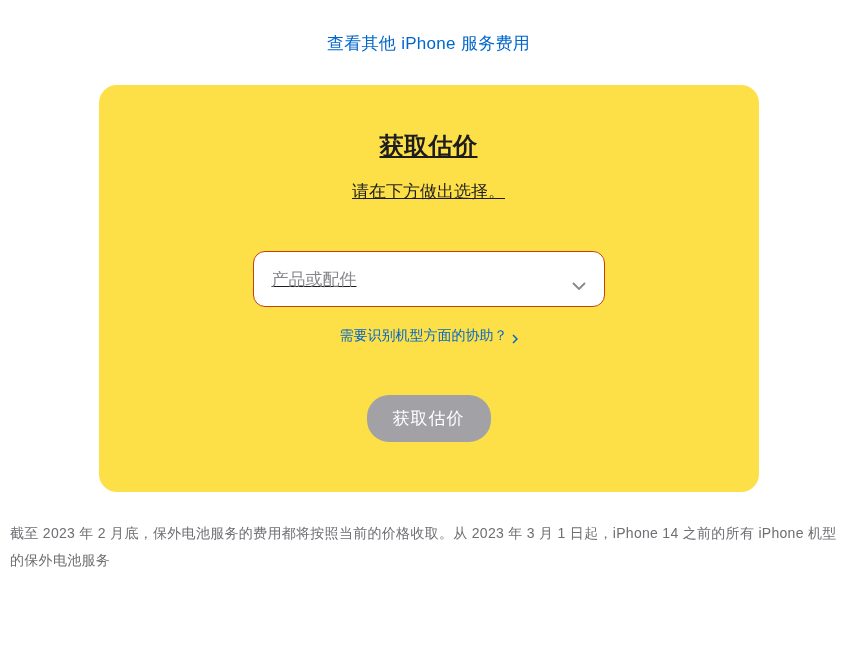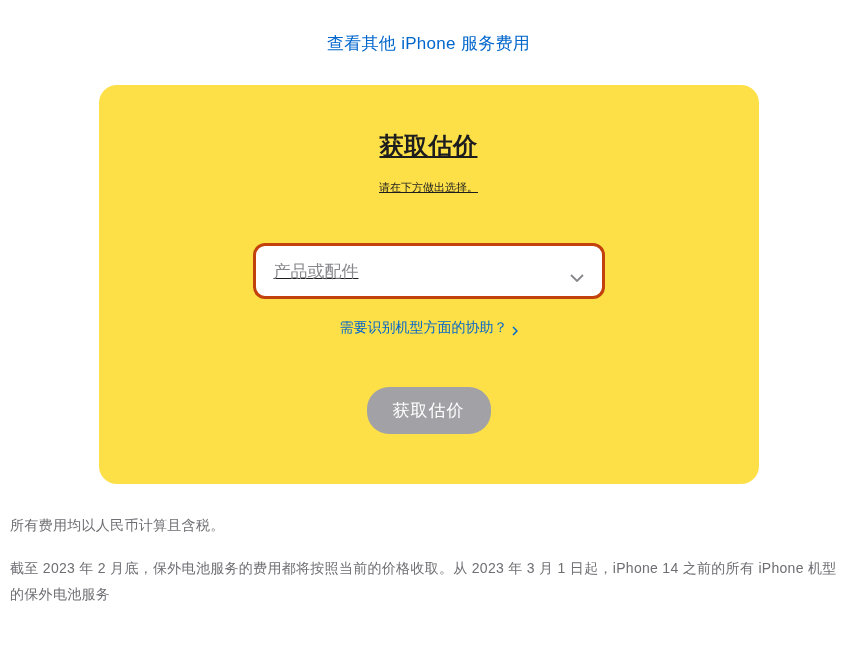--- a/index.html
+++ b/index.html
@@ -36,34 +36,34 @@
       text-decoration: underline;
     }
     .card-title {
       font-size: 24px;
       font-weight: 600;
       color: #1d1d1f;
       margin-bottom: 18px;
       letter-spacing: 0.5px;
     }
     .card-subtitle {
-      font-size: 11px;
+      font-size: 17px;
       color: #1d1d1f;
       margin-bottom: 48px;
     }
     .select-wrapper {
       width: 352px;
       margin: 0 auto 20px auto;
       position: relative;
     }
     .select-box {
       width: 100%;
       height: 56px;
       background: #ffffff;
-      border: 3px solid #c2410c;
+      border: 1px solid #c2410c;
       border-radius: 12px;
       padding: 0 45px 0 18px;
       font-size: 17px;
       color: #86868b;
       text-align: left;
       cursor: pointer;
       display: flex;
       align-items: center;
       position: relative;
     }
@@ -145,17 +145,16 @@
           <path d="M1 1 L5 5 L1 9"></path>
         </svg>
       </span>
     </a>
   </div>
 
   <button class="submit-button">获取估价</button>
 </div>
 
 <div class="footer-note">
-  <p>所有费用均以人民币计算且含税。</p>
   <p>
     <span>截至 2023 年 2 月底，保外电池服务的费用都将按照当前的价格收取。从 2023 年 3 月 1 日起，iPhone 14 之前的所有 iPhone 机型的保外电池服务</span>
   </p>
 </div>
 
 </body></html>

